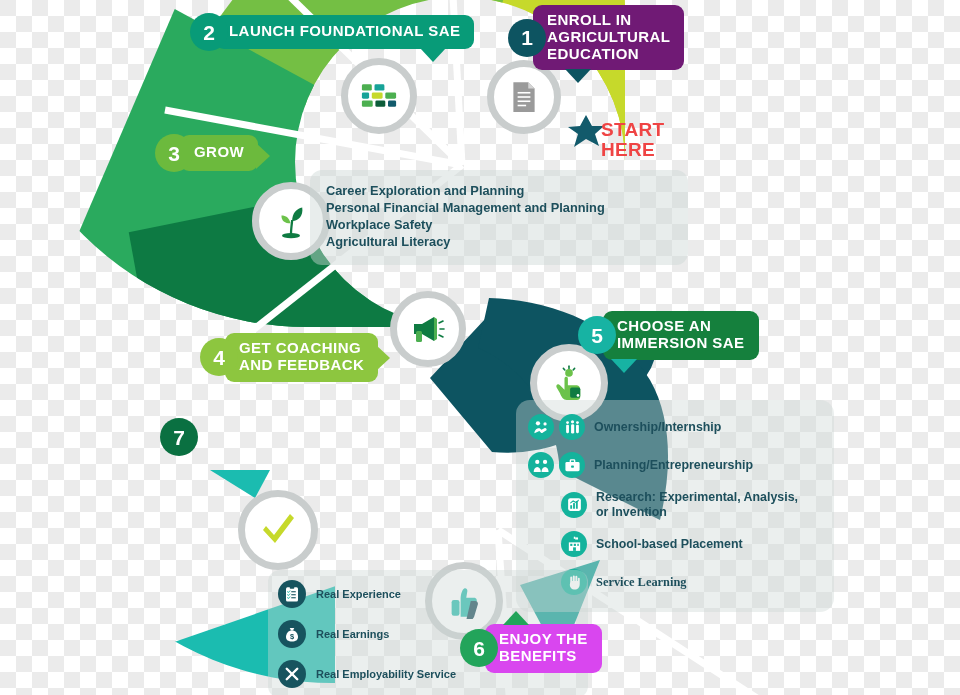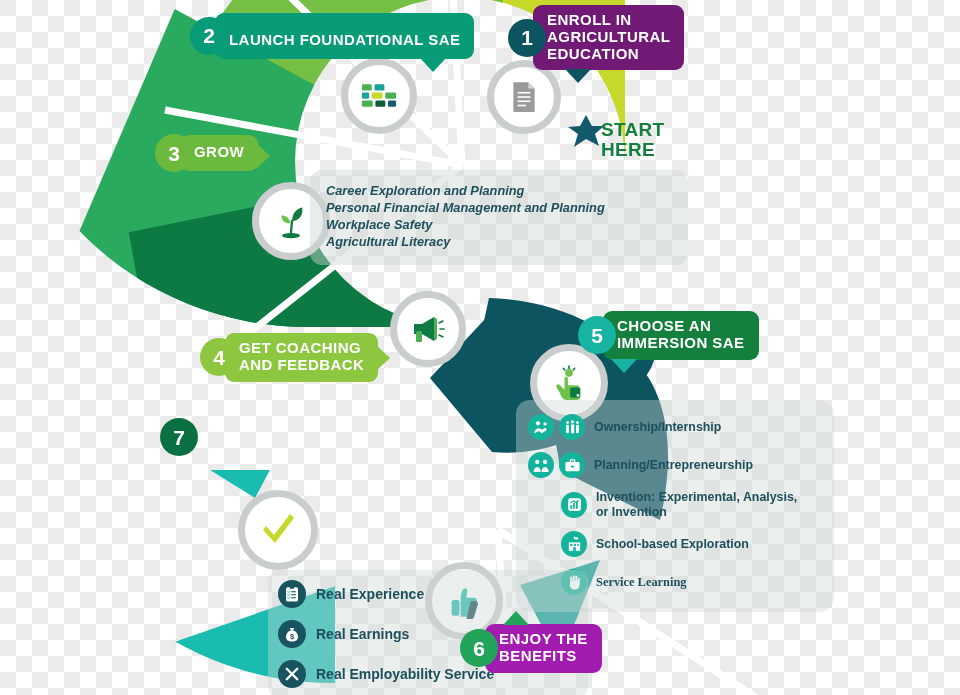--- a/index.html
+++ b/index.html
@@ -30,21 +30,21 @@
 
   
   .panel{position:absolute;z-index:25;}
   .grow-panel{
     left:310px;top:170px;width:348px;
     background:rgba(205,215,213,.45);border-radius:12px;
     padding:12px 14px 14px 16px;
   }
   .grow-panel li{
     list-style:none;color:#1d4f5c;font-size:12.8px;font-weight:bold;
-    line-height:1.34;white-space:nowrap;font-style:italic;
+    line-height:1.34;white-space:nowrap;
   }
   .grow-panel ul{margin:0;padding:0;}
 
   .imm-panel{
     left:516px;top:400px;width:296px;
     background:rgba(205,215,213,.40);border-radius:14px;
     padding:14px 10px 14px 12px;
   }
   .imm-row{display:flex;align-items:center;margin-bottom:12px;}
   .imm-row:last-child{margin-bottom:3px;font-family:Liberation Serif, serif;}
@@ -65,25 +65,25 @@
     left:268px;top:570px;width:300px;
     background:rgba(205,215,213,.40);border-radius:12px;
     padding:10px 10px 10px 10px;
   }
   .ben-row{display:flex;align-items:center;margin-bottom:12px;}
   .ben-row:last-child{margin-bottom:0;}
   .ben-ico{
     width:28px;height:28px;border-radius:50%;background:#17545f;
     display:flex;align-items:center;justify-content:center;flex:0 0 auto;
   }
-  .ben-row .lbl{color:#1d4f5c;font-size:14px;font-weight:600;margin-left:10px;white-space:nowrap;}
+  .ben-row .lbl{color:#1d4f5c;font-size:11px;font-weight:600;margin-left:10px;white-space:nowrap;}
 
   .starthere{
     position:absolute;left:601px;top:120px;z-index:30;
-    color:#15803d;font-size:19px;font-weight:bold;line-height:1.06;
+    color:#ef4444;font-size:19px;font-weight:bold;line-height:1.06;
     letter-spacing:.3px;
   }
 
   
   .node{position:absolute;z-index:20;border-radius:50%;
         background:#fff;border:7px solid #c9cdcd;
         display:flex;align-items:center;justify-content:center;}
 </style>
 </head>
 <body>
@@ -222,21 +222,21 @@
     <div class="pill" style="background:#701a75;">
       <div>ENROLL IN</div>
       <div>AGRICULTURAL</div>
       <div>EDUCATION</div>
       <span class="tail" style="left:32px;bottom:-13px;border-left:13px solid transparent;border-right:13px solid transparent;border-top:14px solid #0d5461;"></span>
     </div>
   </div>
 
   <div class="callout" style="left:190px;top:13px;">
     <div class="num" style="background:#089b78;">2</div>
-    <div class="pill" style="background:#089b78;padding-top:19px;padding-bottom:10px;">
+    <div class="pill" style="background:#089b78;padding-top:8px;padding-bottom:10px;">
       <div>LAUNCH FOUNDATIONAL SAE</div>
       <span class="tail" style="right:28px;bottom:-13px;border-left:13px solid transparent;border-right:13px solid transparent;border-top:14px solid #089b78;"></span>
     </div>
   </div>
 
   <div class="callout" style="left:155px;top:134px;">
     <div class="num" style="background:#6cba3d;">3</div>
     <div class="pill" style="background:#6cba3d;padding-top:9px;padding-bottom:10px;">
       <div>GROW</div>
       <span class="tail" style="right:-12px;bottom:2px;border-top:13px solid transparent;border-bottom:13px solid transparent;border-left:14px solid #6cba3d;"></span>
@@ -256,21 +256,21 @@
     <div class="num" style="background:#17b3a3;">5</div>
     <div class="pill" style="background:#15803d;">
       <div>CHOOSE AN</div>
       <div>IMMERSION SAE</div>
       <span class="tail" style="left:8px;bottom:-13px;border-left:13px solid transparent;border-right:13px solid transparent;border-top:14px solid #17b3a3;"></span>
     </div>
   </div>
 
   <div class="callout" style="left:460px;top:624px;">
     <div class="num" style="background:#22a45a;">6</div>
-    <div class="pill" style="background:#a21caf;">
+    <div class="pill" style="background:#d946ef;">
       <div>ENJOY THE</div>
       <div>BENEFITS</div>
       <span class="tail" style="left:18px;top:-13px;border-left:13px solid transparent;border-right:13px solid transparent;border-bottom:14px solid #22a45a;"></span>
     </div>
   </div>
 
   <div class="callout" style="left:160px;top:418px;">
     <div class="num" style="background:#0a7041;">7</div>
   </div>
 
@@ -353,21 +353,21 @@
               <g fill="#14b39c">
                 <rect x="6" y="13" width="2.6" height="5"></rect>
                 <rect x="10" y="10" width="2.6" height="8"></rect>
                 <rect x="14" y="7" width="2.6" height="11"></rect>
                 <path d="M6 9l4-3 4 2 4-3v2l-4 3-4-2-4 3z"></path>
               </g>
             </svg>
         </span>
       </div>
       <span class="lbl">
-        <span>Invention: Experimental, Analysis,</span><br>
+        <span>Research: Experimental, Analysis,</span><br>
         <span>or Invention</span>
       </span>
     </div>
 
     <div class="imm-row indent">
       <div class="imm-icons">
         <span class="ico">
           <svg width="17" height="17" viewBox="0 0 24 24">
               <g fill="#fff">
                 <rect x="11" y="1" width="2" height="3"></rect>
@@ -376,21 +376,21 @@
               </g>
               <g fill="#14b39c">
                 <rect x="6" y="11" width="3" height="3"></rect>
                 <rect x="11" y="11" width="3" height="3"></rect>
                 <rect x="16" y="11" width="2" height="3"></rect>
                 <rect x="10" y="16" width="4" height="5"></rect>
               </g>
             </svg>
         </span>
       </div>
-      <span class="lbl">School-based Exploration</span>
+      <span class="lbl">School-based Placement</span>
     </div>
 
     <div class="imm-row indent">
       <div class="imm-icons">
         <span class="ico">
           <svg width="17" height="17" viewBox="0 0 24 24">
               <path fill="#fff" d="M6 11V5a1.4 1.4 0 0 1 2.8 0v5h.8V3.4a1.4 1.4 0 0 1 2.8 0V10h.8V4a1.4 1.4 0 0 1 2.8 0v6h.8V6.5a1.3 1.3 0 0 1 2.6 0V14c0 5-3 8-7 8s-7-3-7-7z"></path>
             </svg>
         </span>
       </div>

